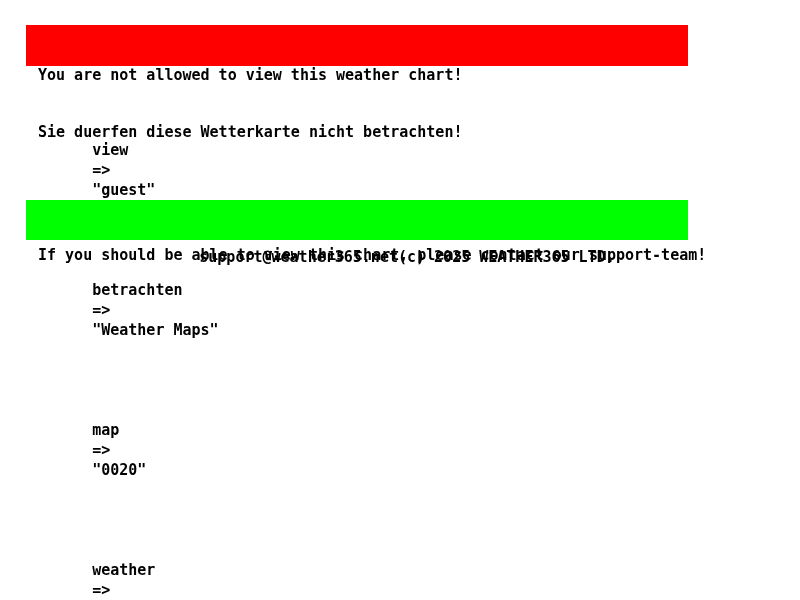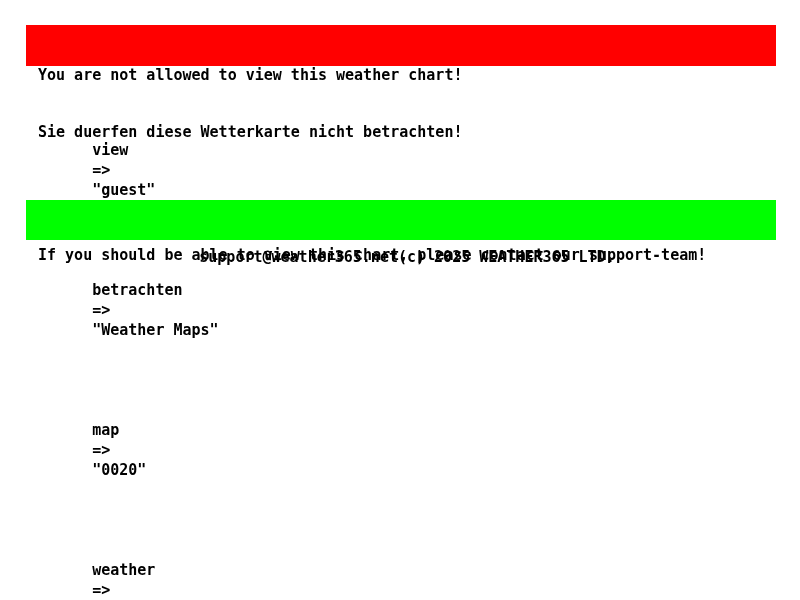--- a/index.html
+++ b/index.html
@@ -13,21 +13,21 @@
     position: relative;
     font-family: "DejaVu Sans Mono", "Liberation Mono", monospace;
     font-weight: bold;
     font-size: 15px;
     color: #000000;
     overflow: hidden;
   }
   .banner {
     position: absolute;
     left: 26px;
-    width: 750px;
+    width: 662px;
     box-sizing: border-box;
     padding-left: 12px;
     line-height: 19px;
     color: #000000;
     text-shadow: -1px -1px 0 #ffffff;
     white-space: pre;
   }
   .banner-red {
     top: 25px;
     height: 41px;

